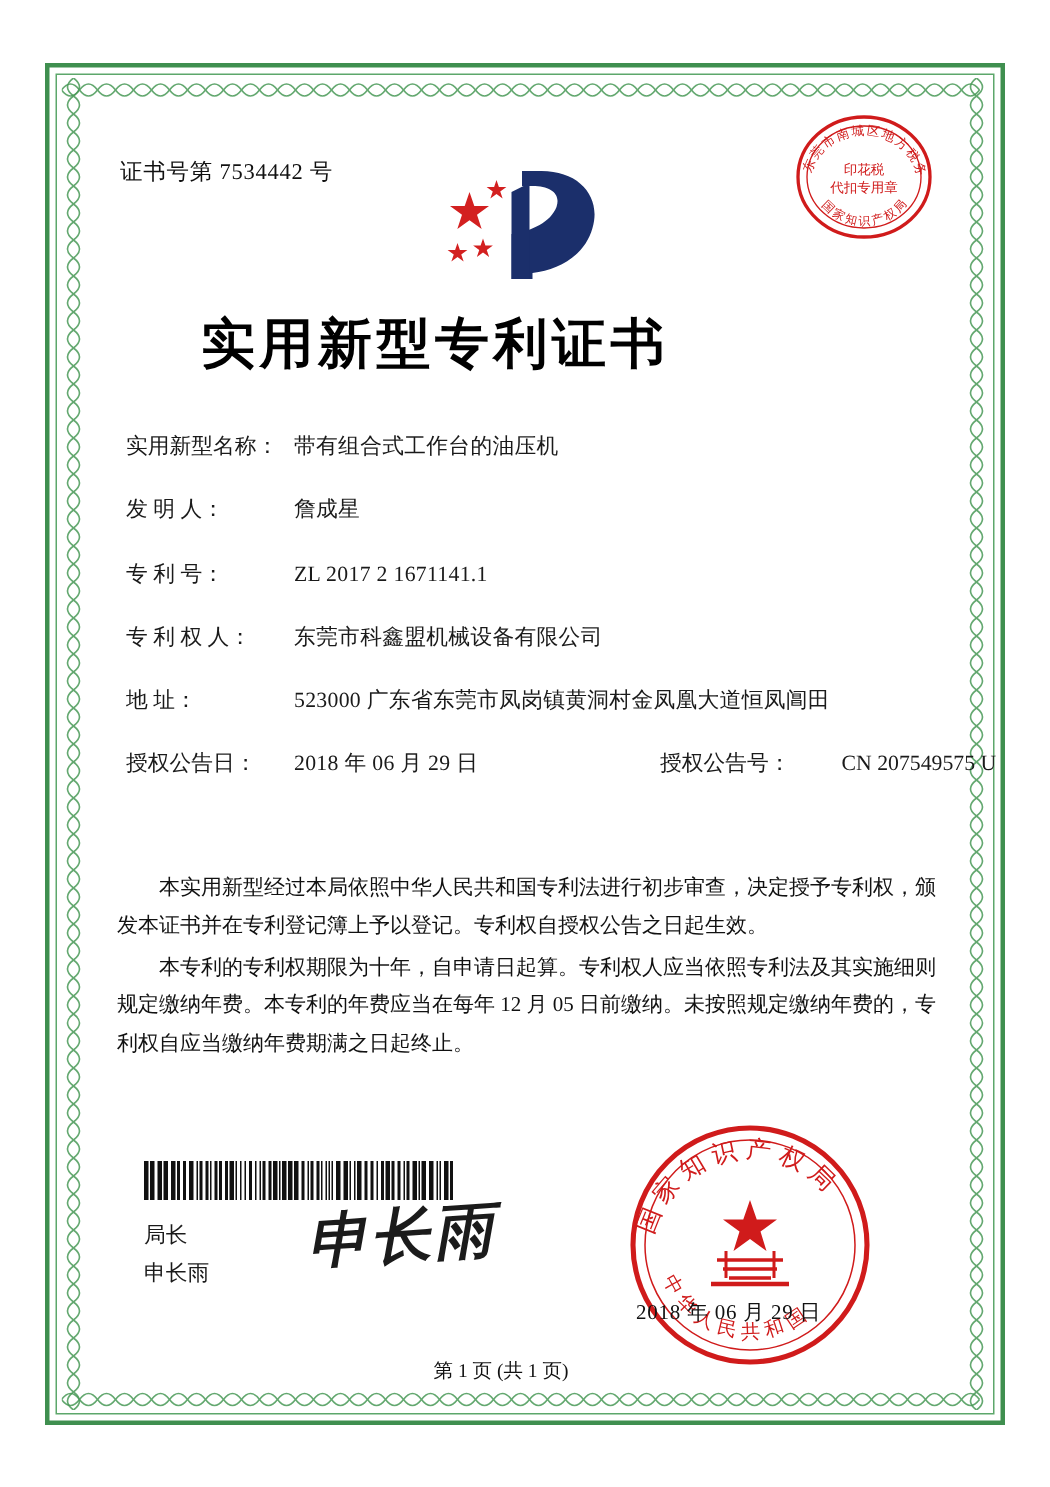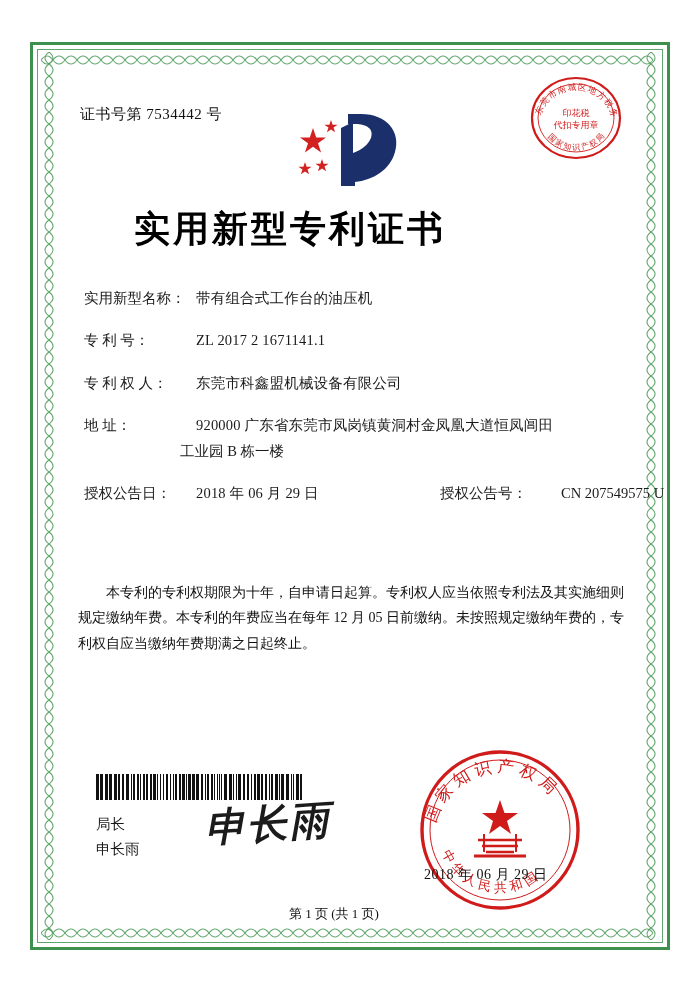--- a/index.html
+++ b/index.html
@@ -312,48 +312,52 @@
 
   <div class="doc-title">实用新型专利证书</div>
 
   <div class="fields">
 
     <div class="row">
       <div class="lbl">实用新型名称：</div>
       <div class="val">带有组合式工作台的油压机</div>
     </div>
 
+    <div class="row">
+      <div class="lbl spread">发 明 人：</div>
+      <div class="val">詹成星</div>
+    </div>
 
     <div class="row">
       <div class="lbl spread">专 利 号：</div>
       <div class="val">ZL 2017 2 1671141.1</div>
     </div>
 
 
     <div class="row">
       <div class="lbl spread">专 利 权 人：</div>
       <div class="val">东莞市科鑫盟机械设备有限公司</div>
     </div>
 
     <div class="row">
       <div class="lbl spread">地 址：</div>
-      <div class="val">920000  广东省东莞市凤岗镇黄洞村金凤凰大道恒凤阊田</div>
-    </div>
-    <div class="addr-second">工业园 B 栋一楼</div>
+      <div class="val">523000  广东省东莞市凤岗镇黄洞村金凤凰大道恒凤阊田</div>
+    </div>
 
     <div class="row two">
       <div class="lbl">授权公告日：</div>
       <div class="val">2018 年 06 月 29 日</div>
       <div class="lbl2">授权公告号：</div>
       <div class="lbl2">CN 207549575 U</div>
     </div>
 
   </div>
 
   <div class="body-text">
+    <p>本实用新型经过本局依照中华人民共和国专利法进行初步审查，决定授予专利权，颁发本证书并在专利登记簿上予以登记。专利权自授权公告之日起生效。</p>
     <p>本专利的专利权期限为十年，自申请日起算。专利权人应当依照专利法及其实施细则规定缴纳年费。本专利的年费应当在每年 12 月 05 日前缴纳。未按照规定缴纳年费的，专利权自应当缴纳年费期满之日起终止。</p>
   </div>
 
   <div class="barcode" id="barcode">
       <i style="width: 3px; margin-right: 1px;"></i>
       <i style="width: 3px; margin-right: 2px;"></i>
       <i style="width: 3px; margin-right: 1px;"></i>
       <i style="width: 3px; margin-right: 2px;"></i>
       <i style="width: 3px; margin-right: 1px;"></i>
       <i style="width: 2px; margin-right: 2px;"></i>

